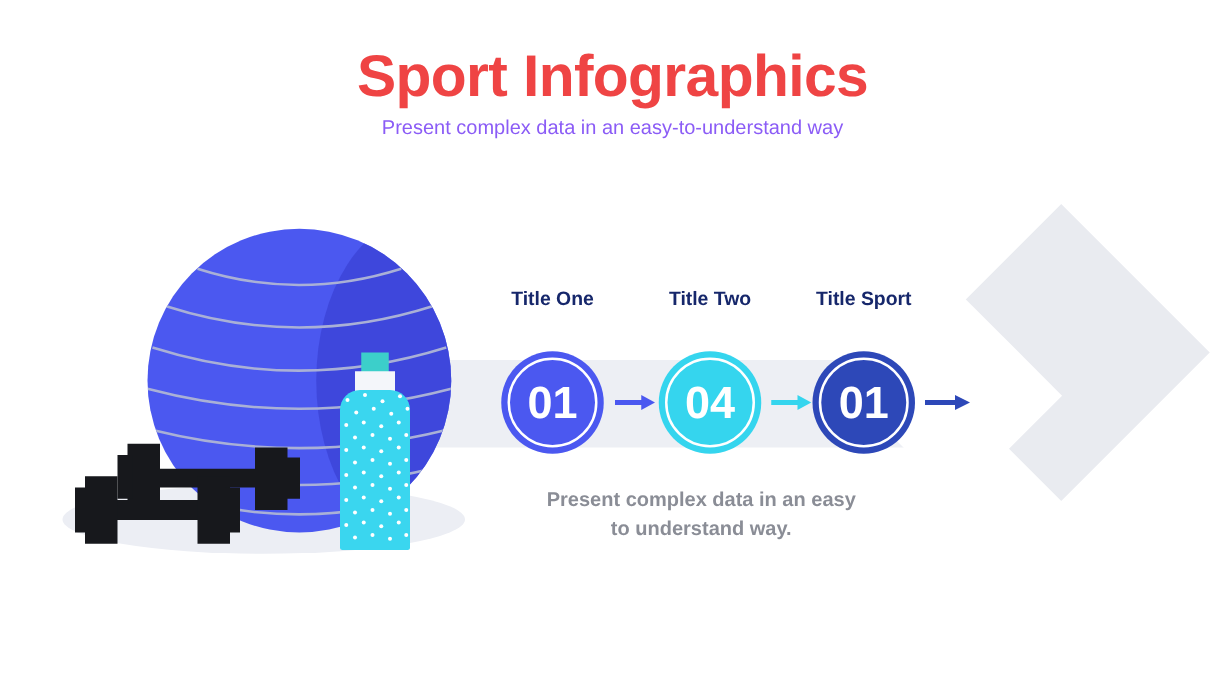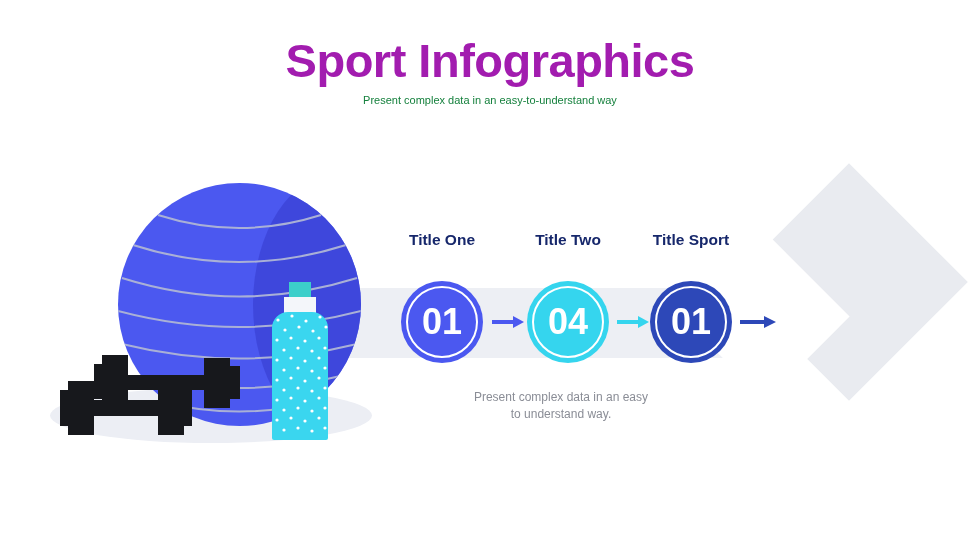--- a/index.html
+++ b/index.html
@@ -22,30 +22,30 @@
   .header {
     position: absolute;
     top: 36px;
     left: 0;
     width: 980px;
     text-align: center;
   }
   .title {
     font-size: 47px;
     font-weight: bold;
-    color: #a21caf;
+    color: #ef4444;
     letter-spacing: -0.5px;
     line-height: 1.05;
     margin: 0;
     font-family: "Liberation Sans", sans-serif;
   }
   .subtitle {
     margin: 9px 0 0 0;
-    font-size: 11px;
-    color: #15803d;
+    font-size: 16px;
+    color: #8b5cf6;
     font-family: "Liberation Sans", sans-serif;
   }
 
   
   .band {
     position: absolute;
     left: 235px;
     top: 288px;
     width: 595px;
     height: 70px;
@@ -175,24 +175,25 @@
     border-top: 6px solid transparent;
     border-bottom: 6px solid transparent;
   }
 
   .desc {
     position: absolute;
     left: 430px;
     top: 389px;
     width: 262px;
     text-align: center;
-    font-size: 12px;
+    font-size: 16px;
     line-height: 1.45;
     color: #8a8d96;
     font-family: "Liberation Sans", sans-serif;
+    font-weight: bold;
   }
 </style>
 </head>
 <body>
 
 <div id="slide">
 
   <div class="header">
     <h1 class="title">Sport Infographics</h1>
     <p class="subtitle">Present complex data in an easy-to-understand way</p>

